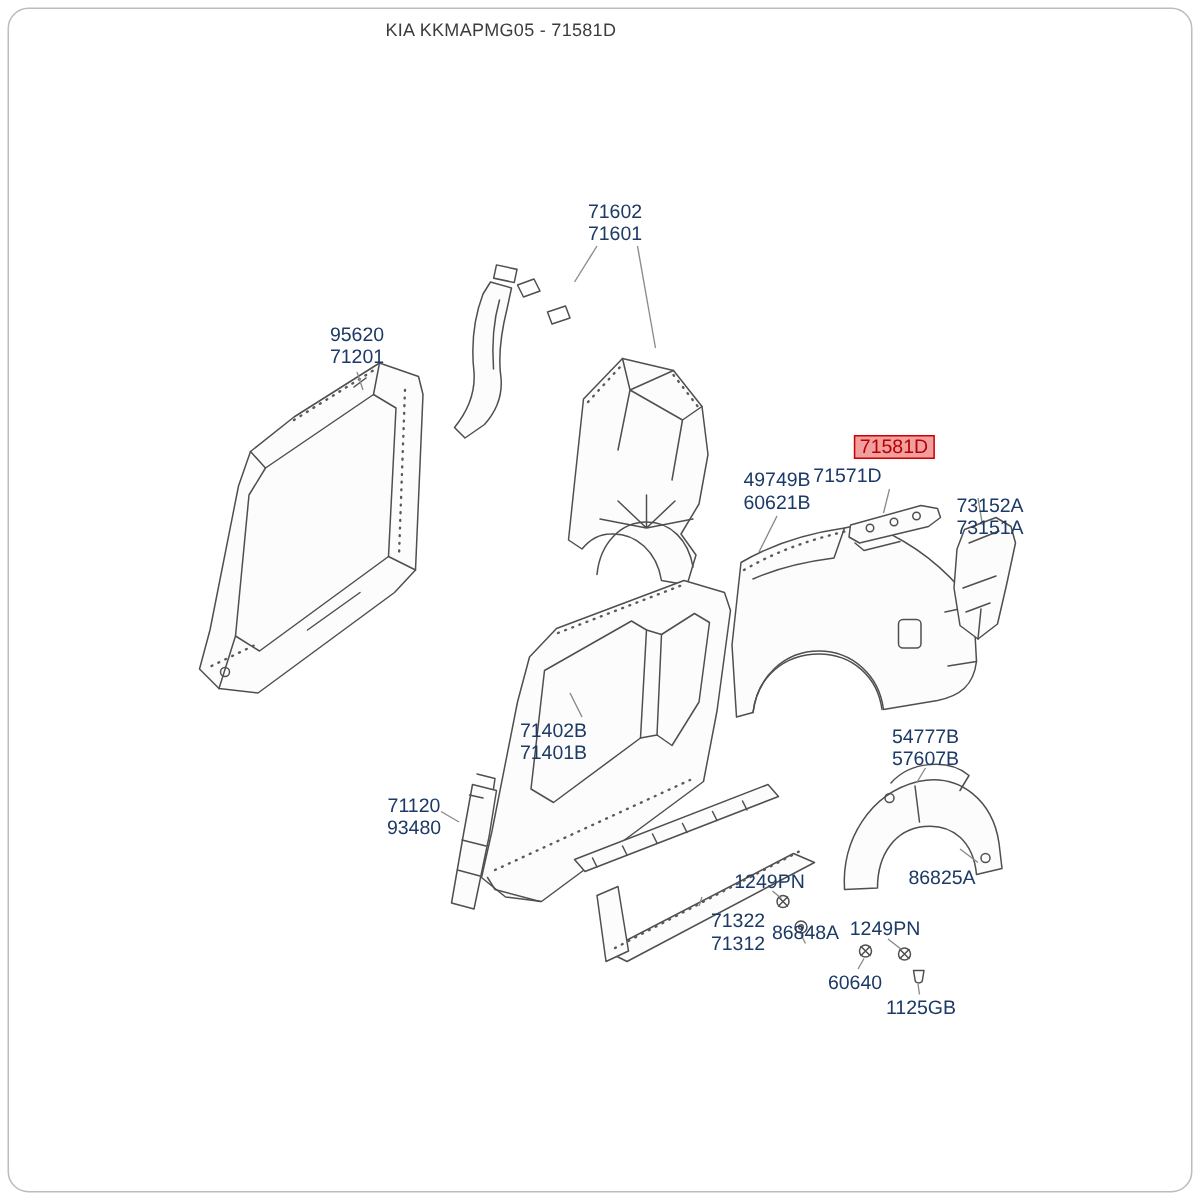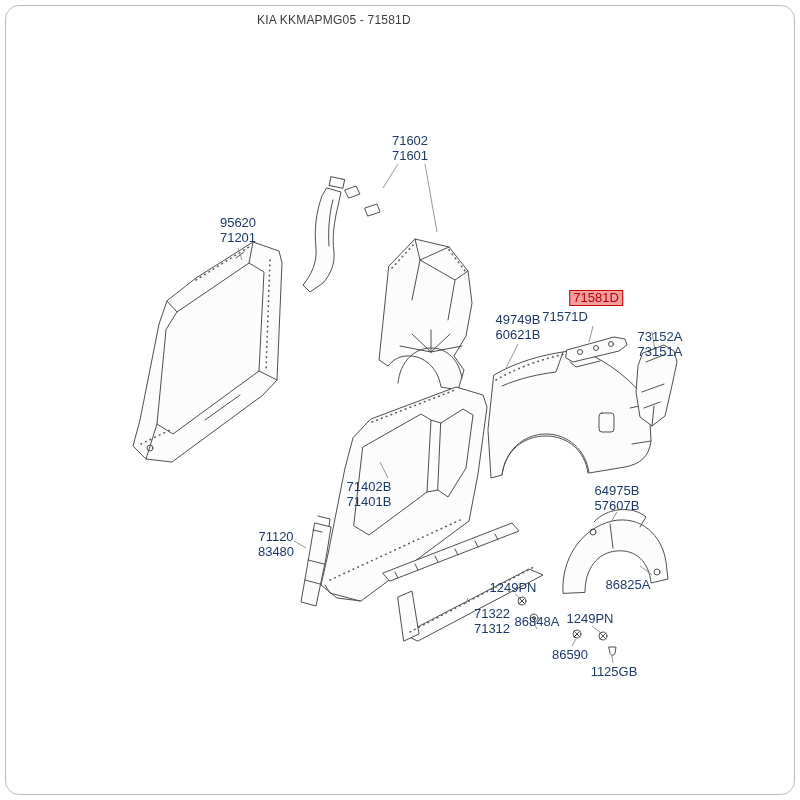--- a/index.html
+++ b/index.html
@@ -185,42 +185,42 @@
     </div>
     <div class="part-label" style="left: 518px; top: 312px;">
       <div>49749B</div>
       <div>60621B</div>
     </div>
     <div class="part-label" style="left: 369px; top: 479px;">
       <div>71402B</div>
       <div>71401B</div>
     </div>
     <div class="part-label" style="left: 617px; top: 483px;">
-      <div>64975B</div>
+      <div>54777B</div>
       <div>57607B</div>
     </div>
     <div class="part-label" style="left: 276px; top: 529px;">
       <div>71120</div>
-      <div>83480</div>
+      <div>93480</div>
     </div>
     <div class="part-label" style="left: 513px; top: 580px;">
       <div>1249PN</div>
     </div>
     <div class="part-label" style="left: 628px; top: 577px;">
       <div>86825A</div>
     </div>
     <div class="part-label" style="left: 492px; top: 606px;">
       <div>71322</div>
       <div>71312</div>
     </div>
     <div class="part-label" style="left: 590px; top: 611px;">
       <div>1249PN</div>
     </div>
     <div class="part-label" style="left: 537px; top: 614px;">
       <div>86848A</div>
     </div>
     <div class="part-label" style="left: 570px; top: 647px;">
-      <div>86590</div>
+      <div>60640</div>
     </div>
     <div class="part-label" style="left: 614px; top: 664px;">
       <div>1125GB</div>
     </div>
   </div>
 
 </body></html>

